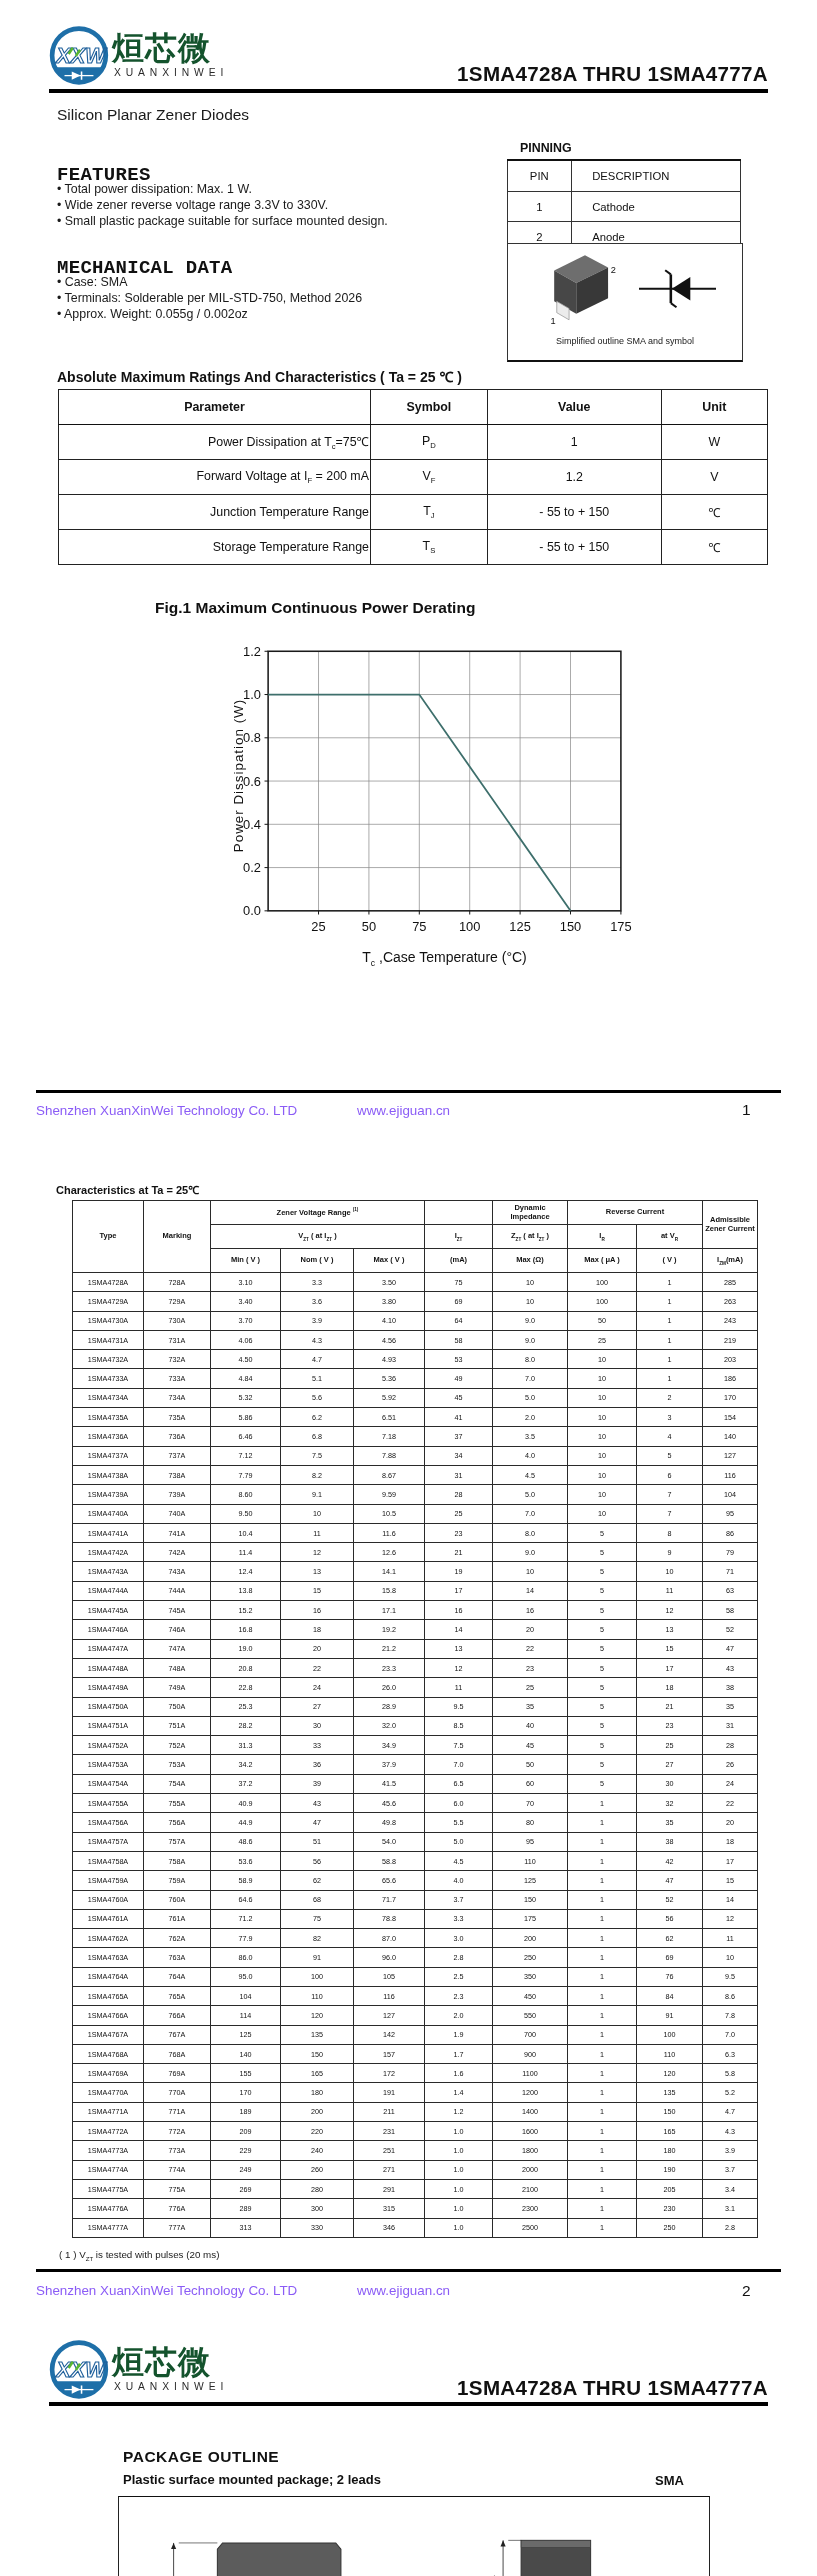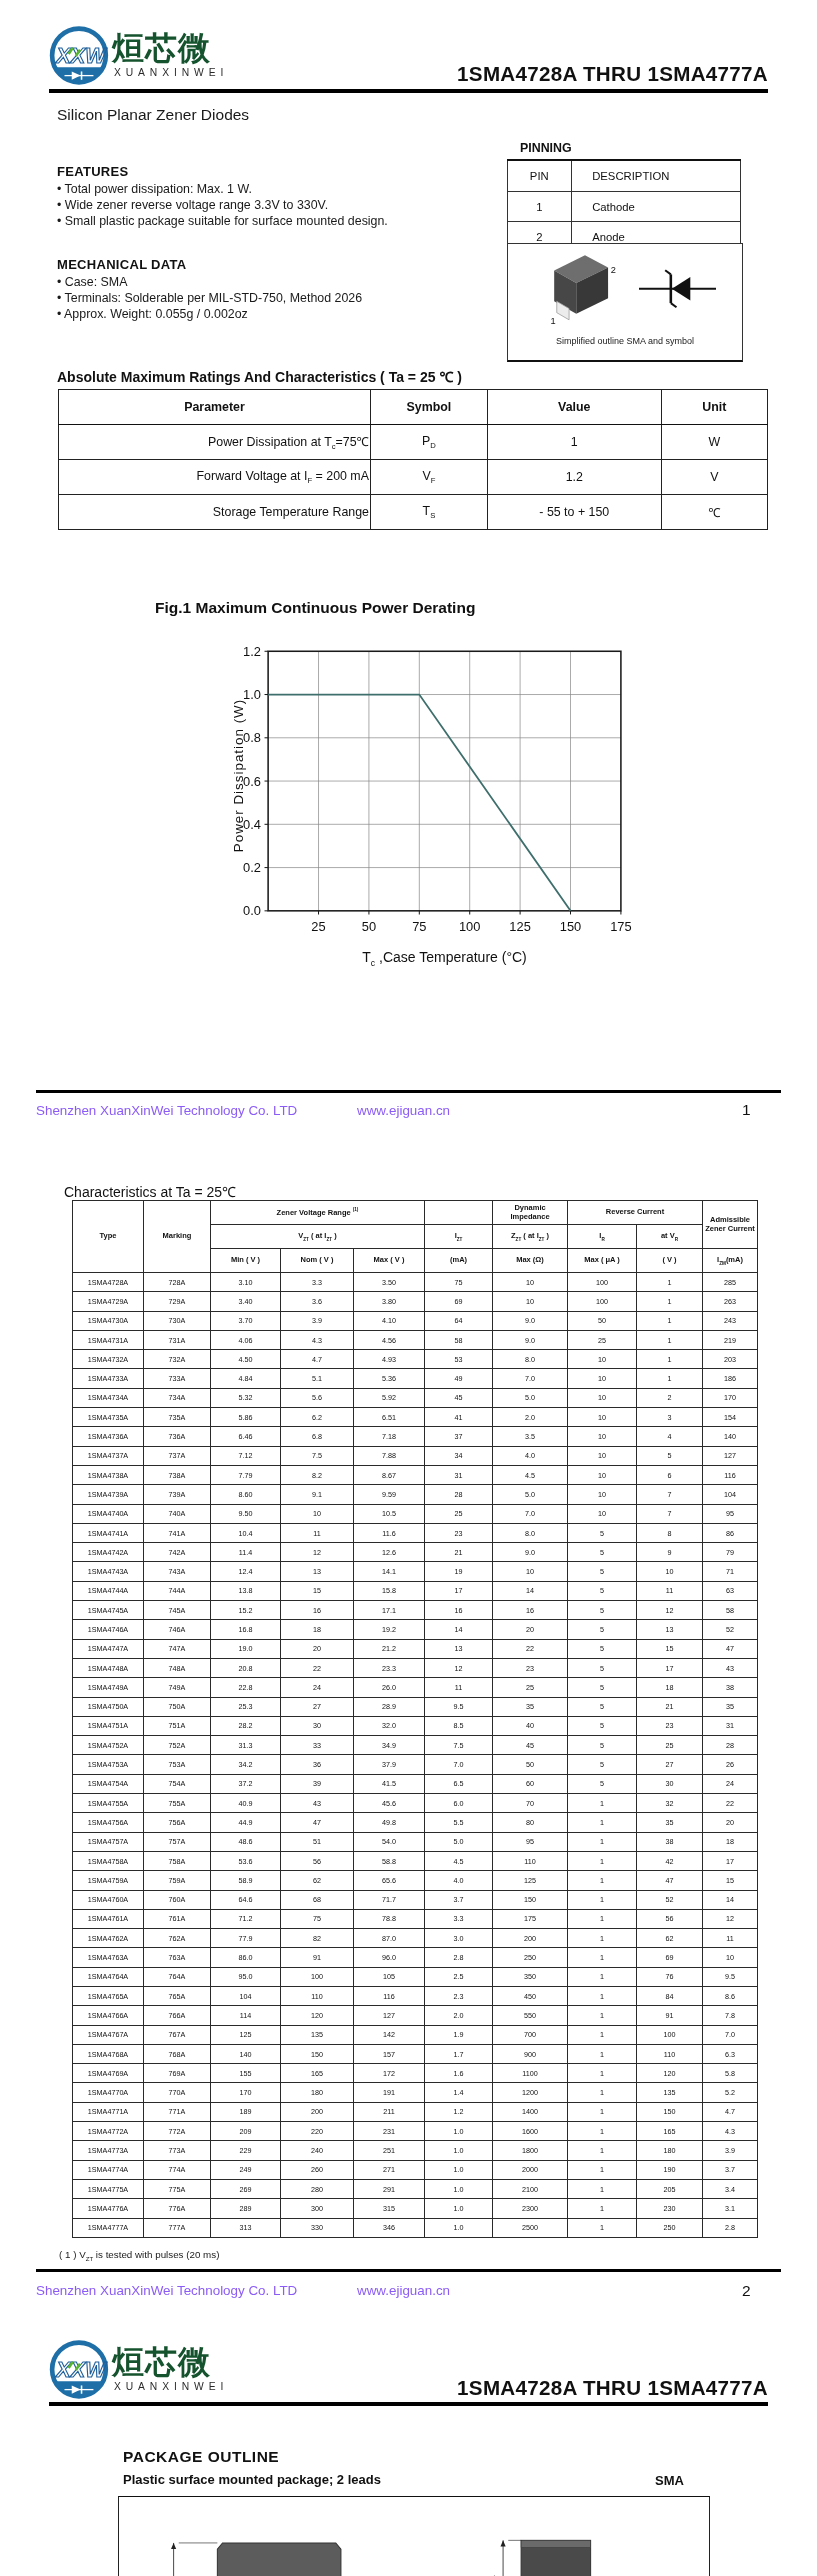--- a/index.html
+++ b/index.html
@@ -2,21 +2,21 @@
 <html style="font-size:8.2px"><head>
 <meta charset="utf-8">
 <style>
   html,body{margin:0;padding:0;background:#fff;}
   body{width:818px;height:3470px;position:relative;font-family:"Liberation Sans",sans-serif;color:#111;}
   .abs{position:absolute;}
   sub{font-size:62%;}
   sup{font-size:62%;}
   .rule{background:#000;height:3.6px;}
   .bullet-list div{font-size:12.4px;line-height:16px;color:#1a1a1a;}
-  .sec-head{font-weight:bold;font-size:13px;letter-spacing:0.3px;}
+  .sec-head{font-weight:bold;font-size:19px;letter-spacing:0.3px;font-family:Liberation Mono, monospace;}
 
   
   #pinning-table{border-collapse:collapse;width:234px;table-layout:fixed;border:1px solid #222;border-top:2.1px solid #111;}
   #pinning-table th,#pinning-table td{border:0.9px solid #333;font-size:11.3px;}
   #pinning-table th{height:28px;font-weight:normal;}
   #pinning-table td{height:27px;}
   .pin-col{width:26%;text-align:center;}
   .desc-col{text-align:left;padding-left:20.6px;}
 
   
@@ -141,20 +141,26 @@
       <td class="param">Power Dissipation at T<sub>c</sub>=75℃</td>
       <td>P<sub>D</sub></td>
       <td>1</td>
       <td>W</td>
     </tr>
     <tr>
       <td class="param">Forward Voltage at I<sub>F</sub> = 200 mA</td>
       <td>V<sub>F</sub></td>
       <td>1.2</td>
       <td>V</td>
+    </tr>
+    <tr>
+      <td class="param">Junction Temperature Range</td>
+      <td>T<sub>J</sub></td>
+      <td>- 55 to + 150</td>
+      <td>℃</td>
     </tr>
     <tr>
       <td class="param">Storage Temperature Range</td>
       <td>T<sub>S</sub></td>
       <td>- 55 to + 150</td>
       <td>℃</td>
     </tr>
   </tbody>
 </table>
 
@@ -203,21 +209,21 @@
     <polyline points="95,101.99999999999999 388.57142857142856,101.99999999999999 682.1428571428571,522" fill="none" stroke="#3e6f6c" stroke-width="3.5"></polyline>
   </svg>
 <div class="abs" style="left:231px;top:899px;width:247px;text-align:center;font-size:13.4px;transform:rotate(-90deg);transform-origin:0 0;letter-spacing:1px;">Power Dissipation (W)</div>
 <div class="abs" style="left:290px;top:949px;width:309px;text-align:center;font-size:14px;">T<sub>c</sub> ,Case Temperature (°C)</div>
 
 <div class="abs footer-line" style="left:36px;top:1090px;width:745px;"></div>
 <div class="abs footer-text" style="left:36px;top:1103px;">Shenzhen XuanXinWei Technology Co. LTD</div>
 <div class="abs footer-text" style="left:357px;top:1103px;">www.ejiguan.cn</div>
 <div class="abs page-num" style="left:742px;top:1101px;">1</div>
 
-<div class="abs" style="left:56px;top:1182px;font-size:14px;font-weight:normal;margin-left:8px;">Characteristics at Ta = 25℃</div>
+<div class="abs" style="left:56px;top:1182px;font-size:11px;font-weight:bold;">Characteristics at Ta = 25℃</div>
 
 <table id="char-table" class="abs" style="left:72px;top:1200px;">
   <colgroup>
     <col style="width:71px">
       <col style="width:67px">
       <col style="width:70px">
       <col style="width:73px">
       <col style="width:71px">
     <col style="width:68px">
       <col style="width:75px">

